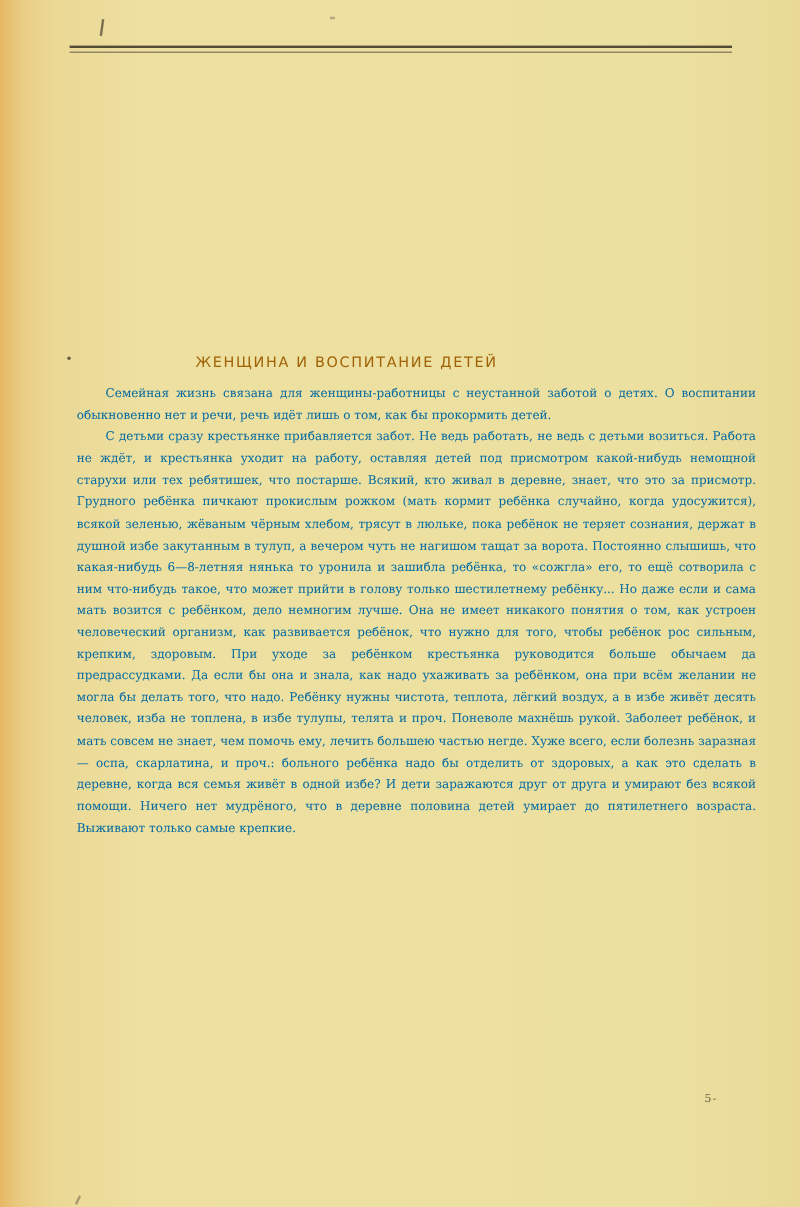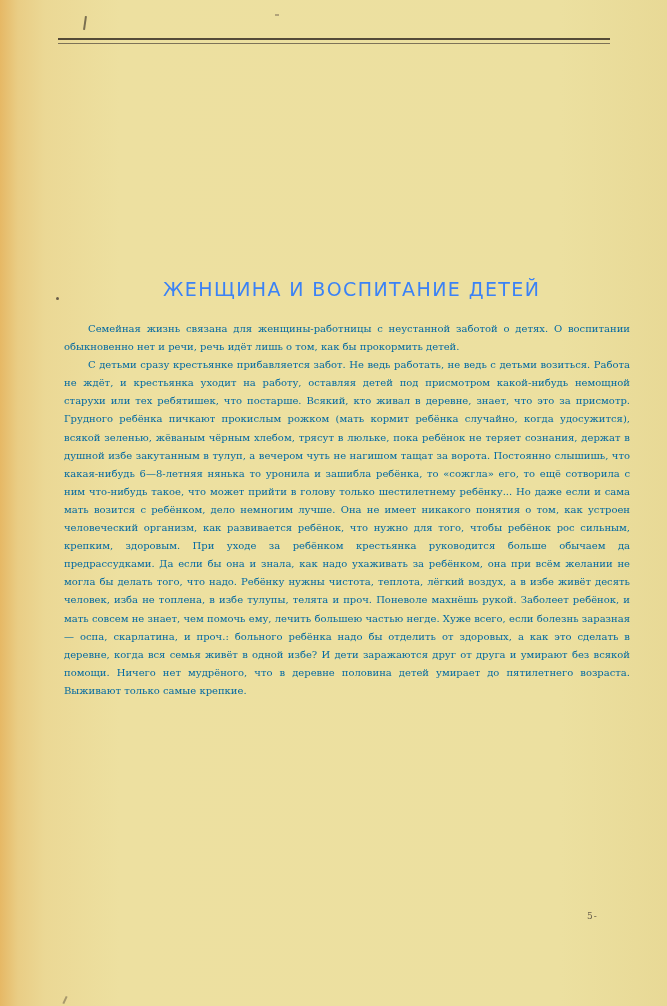--- a/index.html
+++ b/index.html
@@ -54,27 +54,27 @@
       left: 56px;
       top: 297px;
       width: 3px;
       height: 3px;
       border-radius: 50%;
       background: #6a5e48;
     }
     .chapter-title {
       position: absolute;
       left: 163px;
-      top: 278px;
+      top: 295px;
       width: 360px;
       font-family: "DejaVu Sans", "Liberation Sans", sans-serif;
-      font-size: 19px;
+      font-size: 12px;
       letter-spacing: 1.4px;
       font-weight: normal;
-      color: #3b82f6;
+      color: #a16207;
       white-space: nowrap;
     }
     .body-text {
       position: absolute;
       left: 64px;
       top: 320px;
       width: 566px;
       font-size: 10px;
       line-height: 18.1px;
       text-align: justify;

